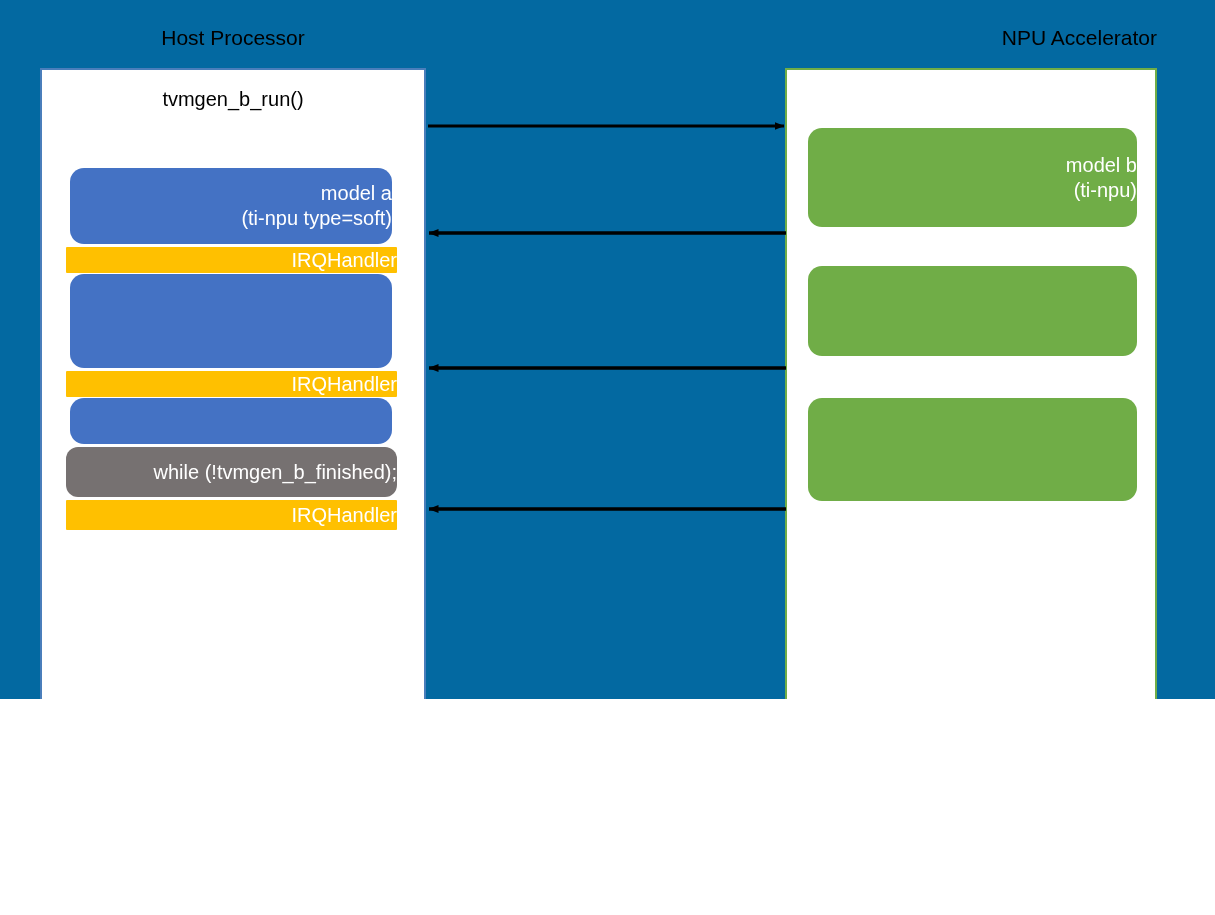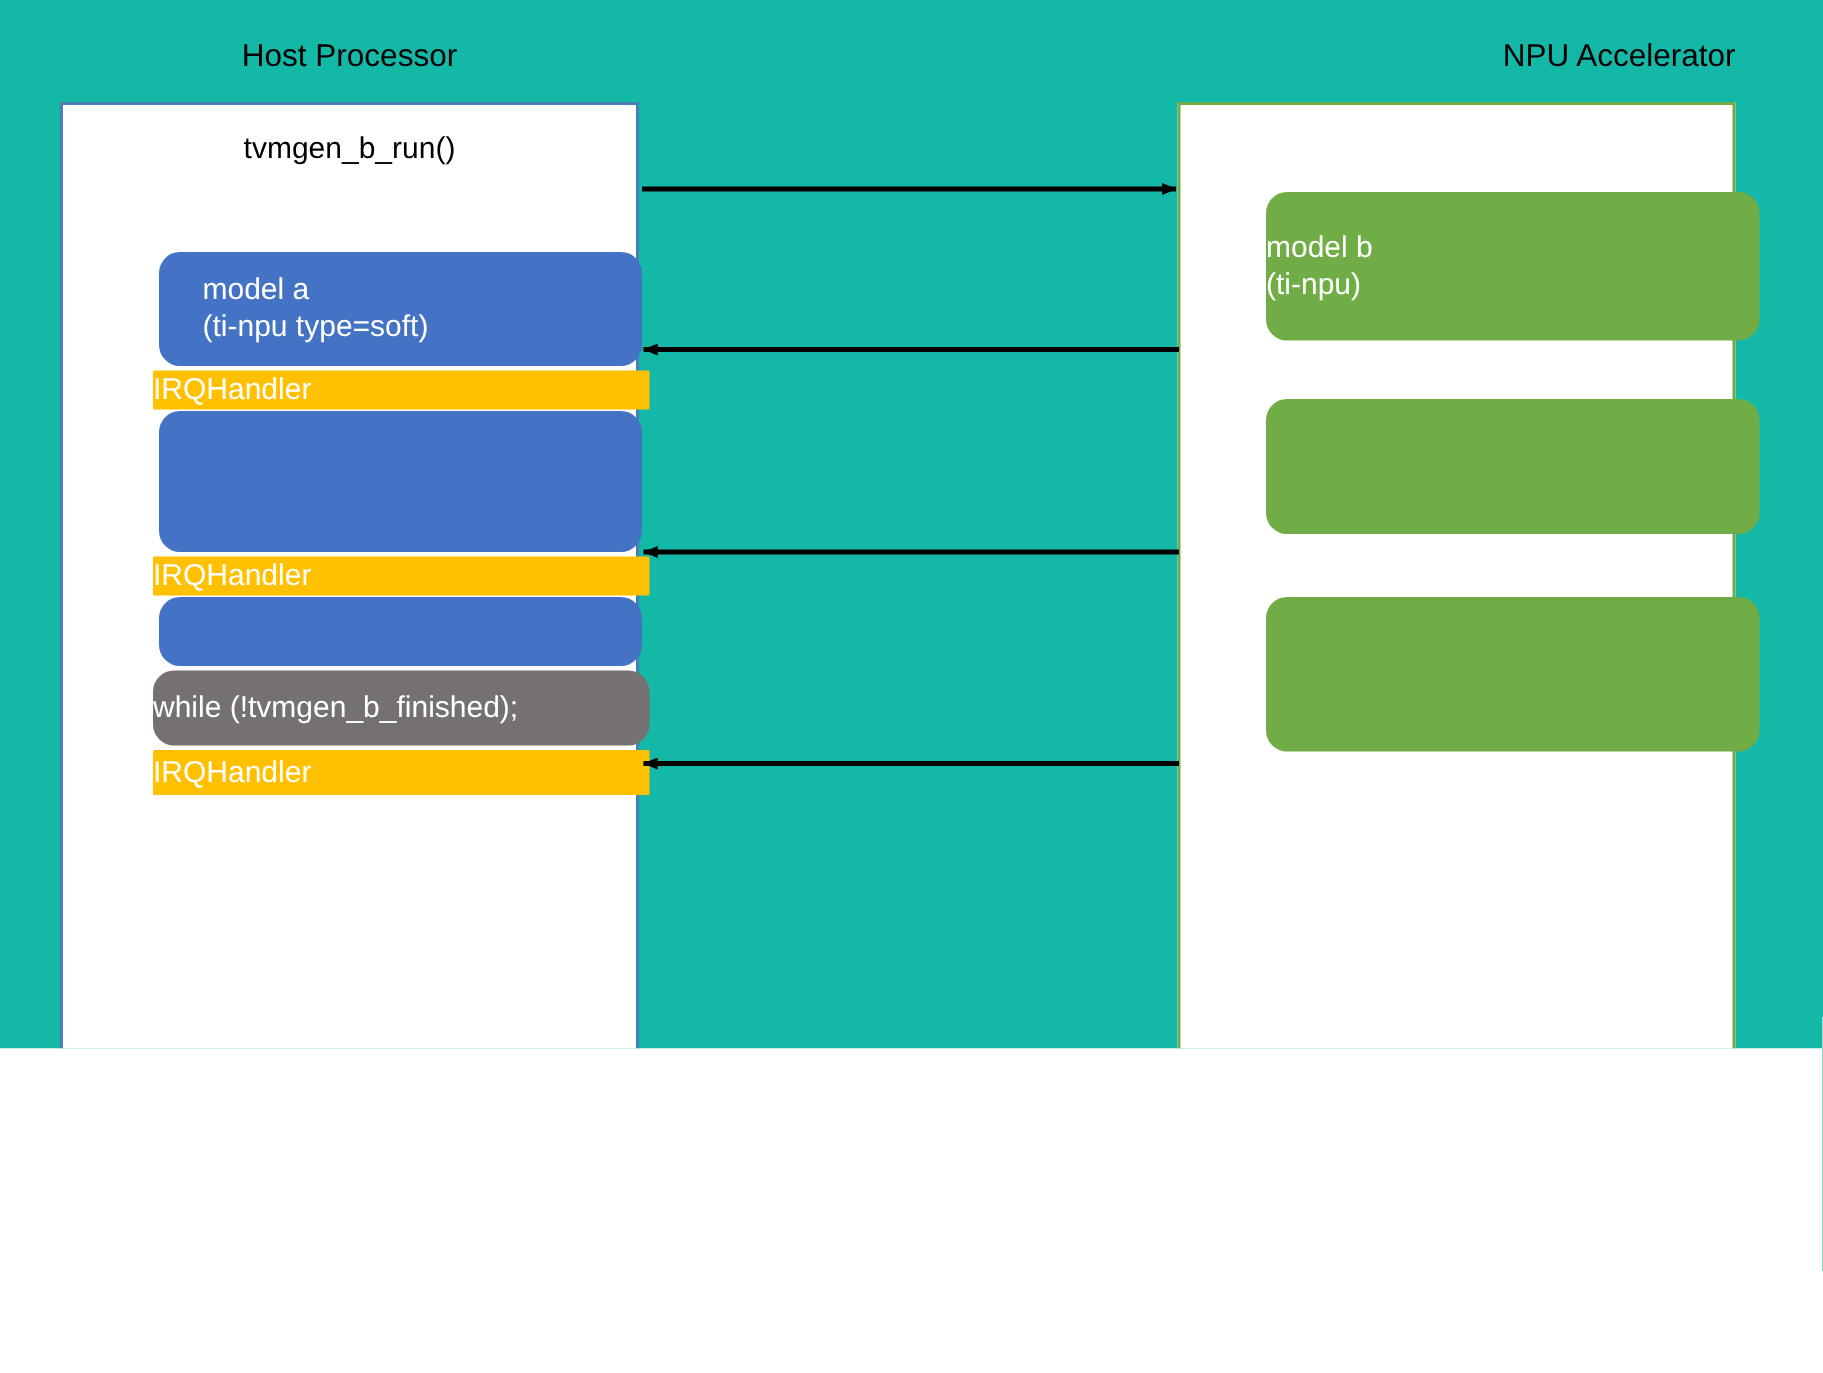--- a/index.html
+++ b/index.html
@@ -10,21 +10,21 @@
   }
   body {
     font-family: "Liberation Sans", sans-serif;
     color: #000000;
   }
   #canvas {
     position: relative;
     width: 1215px;
     height: 699px;
     overflow: hidden;
-    background: #14b8a6;
+    background: #0369a1;
   }
 
   
   .col-title {
     position: absolute;
     text-align: center;
     font-size: 21px;
     line-height: 26px;
     color: #000000;
     white-space: nowrap;
@@ -58,29 +58,28 @@
     text-align: center;
     white-space: nowrap;
   }
 
   
   .block {
     position: absolute;
     box-sizing: border-box;
     display: flex;
     flex-direction: column;
-    align-items: flex-start;
+    align-items: flex-end;
     justify-content: center;
     color: #ffffff;
     font-size: 20px;
     line-height: 25px;
     text-align: center;
     white-space: nowrap;
     border-radius: 14px;
-    margin-left: 36px;
   }
   .block.blue   { background: #4472C4; }
   .block.green  { background: #70AD47; }
   .block.orange { background: #FFC000; border-radius: 1px; }
   .block.gray   { background: #767171; }
 
   .block-line { display: block; }
 
   
   .arrow-svg {
@@ -120,21 +119,21 @@
   </div>
 
   <div class="block orange" style="left:66px; top:371px; width:331px; height:26px;">
     <span class="block-line">IRQHandler</span>
   </div>
 
   <div class="block blue" style="left:70px; top:398px; width:322px; height:46px;">
     <span class="block-line"></span>
   </div>
 
-  <div class="block gray" style="left:66px; top:447px; width:331px; height:50px;">
+  <div class="block gray" style="left:66px; top:447px; width:331px; height:50px;border-radius:12px;">
     <span class="block-line">while (!tvmgen_b_finished);</span>
   </div>
 
   <div class="block orange" style="left:66px; top:500px; width:331px; height:30px;">
     <span class="block-line">IRQHandler</span>
   </div>
 
   <div class="block green" style="left:808px; top:128px; width:329px; height:99px;">
     <span class="block-line">model b</span>
     <span class="block-line">(ti-npu)</span>

